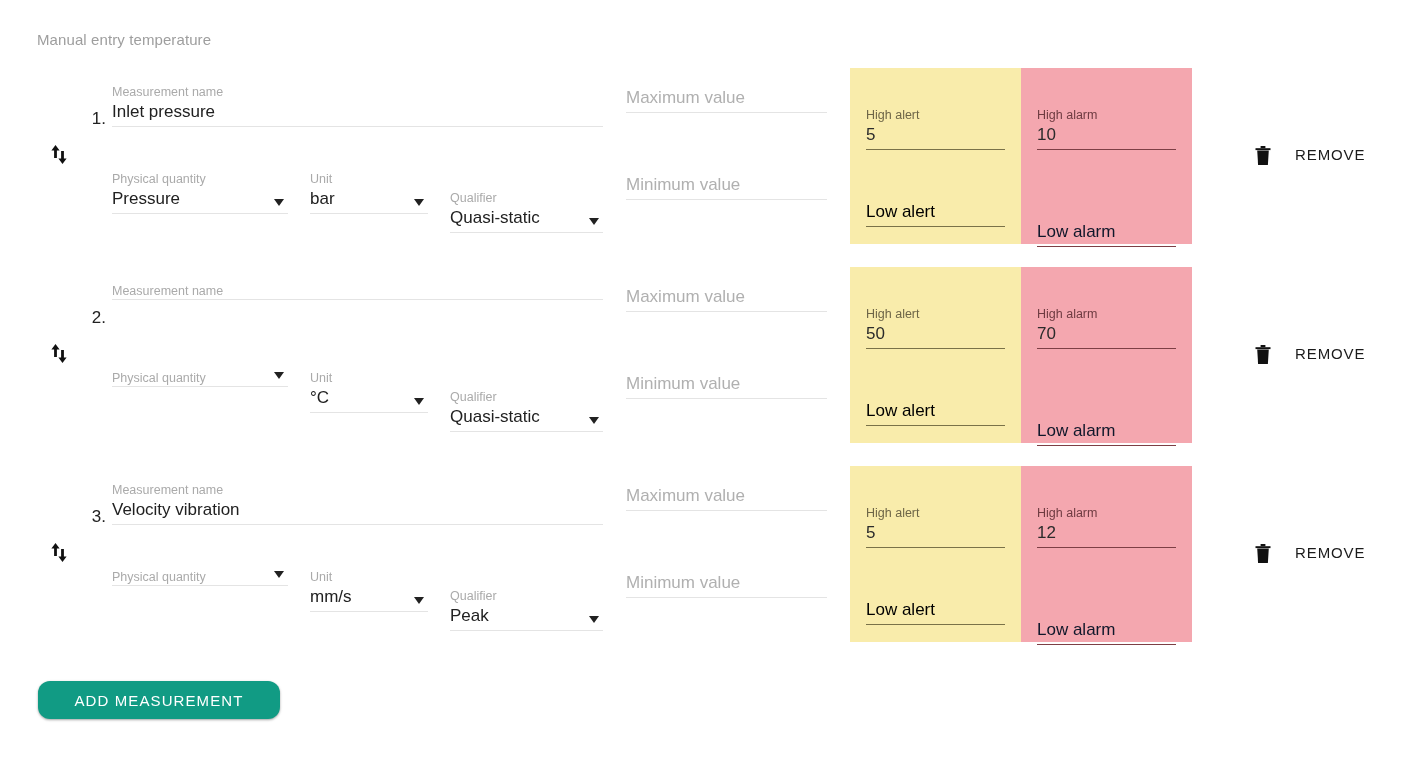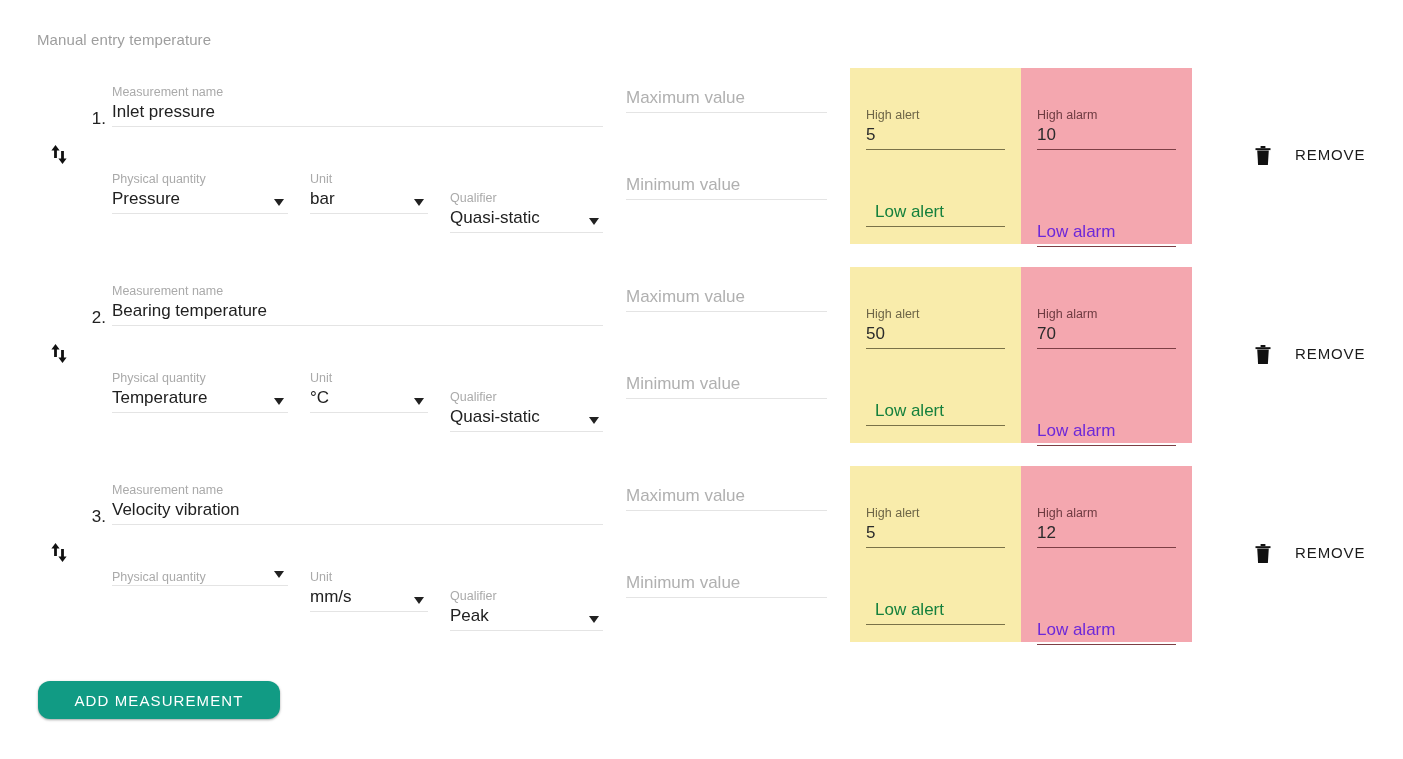--- a/index.html
+++ b/index.html
@@ -134,26 +134,26 @@
     line-height: 24px;
     height: 26px;
     white-space: nowrap;
     overflow: hidden;
   }
   .pfield .pline { height: 0; }
   .pfield.no-label .pvalue { margin-top: 15px; }
 
   .panel-alert .plabel { color: #6d6547; }
   .panel-alert .pvalue { color: #2b2b2b; }
-  .panel-alert .pvalue.placeholder { color: #15803d; margin-left: 9px; }
+  .panel-alert .pvalue.placeholder { color: #000000; }
   .panel-alert .pline { border-bottom: 1.4px solid #7a7248; }
 
   .panel-alarm .plabel { color: #6e3b41; }
   .panel-alarm .pvalue { color: #2b2b2b; }
-  .panel-alarm .pvalue.placeholder { color: #6d28d9; margin-top: 35px; }
+  .panel-alarm .pvalue.placeholder { color: #0f172a; margin-top: 35px; }
   .panel-alarm .pline { border-bottom: 1.4px solid #7d3f45; }
 
   .pf-high { top: 18px; margin-top: 22px; }
   .pf-low  { top: 117px; }
 
   
   .remove {
     position: absolute;
     left: 1255px;
     top: 84px;
@@ -288,27 +288,25 @@
           <path d="M10.5 3 L14.6 8.4 L11.9 8.4 L11.9 16 L9.1 16 L9.1 8.4 L6.4 8.4 Z"></path>
           <path d="M17.5 22 L13.4 16.6 L16.1 16.6 L16.1 9 L18.9 9 L18.9 16.6 L21.6 16.6 Z"></path>
         </g>
       </svg>
     </div>
 
     <div class="row-index">2.</div>
 
     <div class="field f-name">
       <div class="flabel">Measurement name</div>
-      <div class="fvalue">Bearing temperature</div>
       <div class="fline"></div>
     </div>
 
     <div class="field f-pq">
       <div class="flabel">Physical quantity</div>
-      <div class="fvalue">Temperature</div>
       <div class="fline"></div>
       <span class="caret"></span>
     </div>
 
     <div class="field f-unit">
       <div class="flabel">Unit</div>
       <div class="fvalue">°C</div>
       <div class="fline"></div>
       <span class="caret"></span>
     </div>

